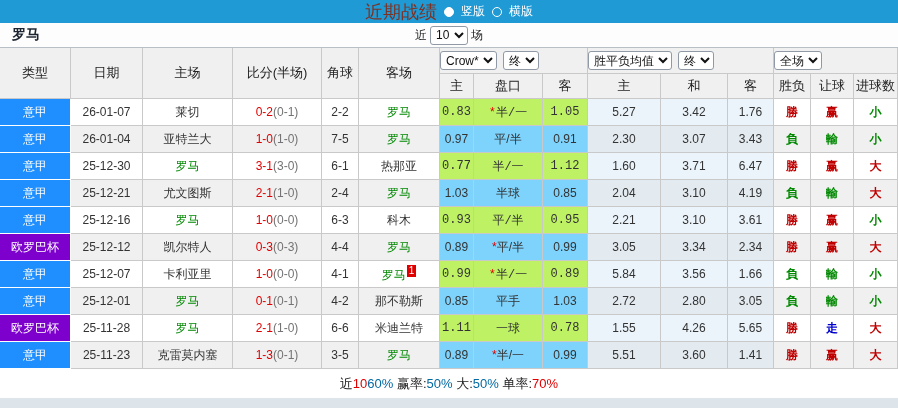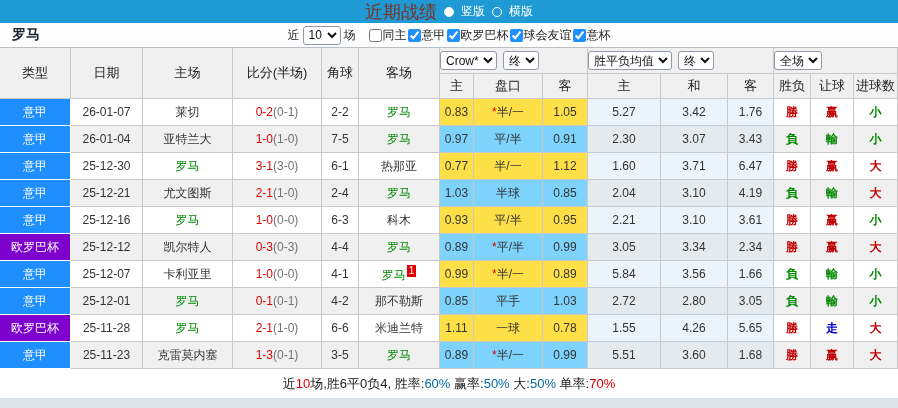--- a/index.html
+++ b/index.html
@@ -23,21 +23,21 @@
 
   
   table { border-collapse: separate; border-spacing: 0; table-layout: fixed; width: 898px; font-size: 12px; text-align: center; color: #333; }
   th, td { border-right: 1px solid #c9c9c9; border-bottom: 1px solid #c9c9c9; padding: 0; overflow: hidden; white-space: nowrap; }
   thead th { background: #f0f0f0; font-weight: normal; font-size: 13px; color: #222; }
   thead tr.hdr-top th { height: 26px; }
   thead tr.hdr-sub th { height: 25px; }
   .hdr-selects { display: flex; align-items: center; gap: 6px; }
   tbody td { height: 27px; background: #fff; }
   tbody tr.r-even td { background: #f0f0f0; }
-  tbody tr.r-odd  td:nth-child(n+7):nth-child(-n+9)  { background: #fde047; }
+  tbody tr.r-odd  td:nth-child(n+7):nth-child(-n+9)  { background: #bef264; font-family: Liberation Mono, monospace; }
   tbody tr.r-odd  td:nth-child(n+10):nth-child(-n+12){ background: #ebf4fb; margin-left: 40px; }
   tbody tr.r-even td:nth-child(n+7):nth-child(-n+9)  { background: #7dd3fc; }
   tbody tr.r-even td:nth-child(n+10):nth-child(-n+12){ background: #e3eaf0; }
   tbody tr td.lg-blue   { background: #1f8fff; color: #fff; border-right-color: #fff; border-bottom-color: #fff; }
   tbody tr td.lg-purple { background: #7d00cc; color: #fff; border-right-color: #fff; border-bottom-color: #fff; }
   .green-team { color: #008800; }
   .score-ft { color: #e00000; }
   .score-half { color: #737373; }
   .star { color: #e00000; }
   .badge { display: inline-block; background: #e00000; color: #fff; font-size: 10px; line-height: 12px; padding: 0 2px; margin-left: 1px; vertical-align: super; }
@@ -66,42 +66,20 @@
     <span class="radio"></span>
     <span>横版</span>
   </div>
 
   <div class="filterbar">
     <div class="team-title">罗马</div>
     <div class="filter-group">
       <span>近</span>
       <select><option>10</option></select>
       <span>场</span>
-      <span style="display:inline-flex;align-items:center;">
-          <label class="chk">
-            <input type="checkbox" style="">
-            <span>同主</span>
-          </label>
-          <label class="chk">
-            <input type="checkbox" checked="" style="">
-            <span>意甲</span>
-          </label>
-          <label class="chk">
-            <input type="checkbox" checked="" style="">
-            <span>欧罗巴杯</span>
-          </label>
-          <label class="chk">
-            <input type="checkbox" checked="" style="">
-            <span>球会友谊</span>
-          </label>
-          <label class="chk">
-            <input type="checkbox" checked="" style="">
-            <span>意杯</span>
-          </label>
-        </span>
     </div>
   </div>
 
   <table>
     <colgroup>
       <col style="width:71px">
         <col style="width:72px">
         <col style="width:90px">
         <col style="width:89px">
         <col style="width:37px">
@@ -313,32 +291,31 @@
       <td>25-11-23</td>
       <td><span>克雷莫内塞</span></td>
       <td><span class="score-ft">1-3</span><span class="score-half">(0-1)</span></td>
       <td>3-5</td>
       <td><span class="green-team">罗马</span></td>
       <td>0.89</td>
       <td><span class="star">*</span><span>半/一</span></td>
       <td>0.99</td>
       <td>5.51</td>
       <td>3.60</td>
-      <td>1.68</td>
+      <td>1.41</td>
       <td class="res-red">勝</td>
       <td class="res-red">赢</td>
       <td class="res-red">大</td>
     </tr>
       </tbody>
   </table>
 
   <div class="summary">
       <span class="c-black">近</span>
       <span class="c-red">10</span>
-      <span class="c-black">场,胜6平0负4, 胜率:</span>
       <span class="c-blue">60%</span>
       <span class="c-black"> 赢率:</span>
       <span class="c-blue">50%</span>
       <span class="c-black"> 大:</span>
       <span class="c-blue">50%</span>
       <span class="c-black"> 单率:</span>
       <span class="c-red">70%</span>
     </div>
   <div class="bottom-strip"></div>
 

